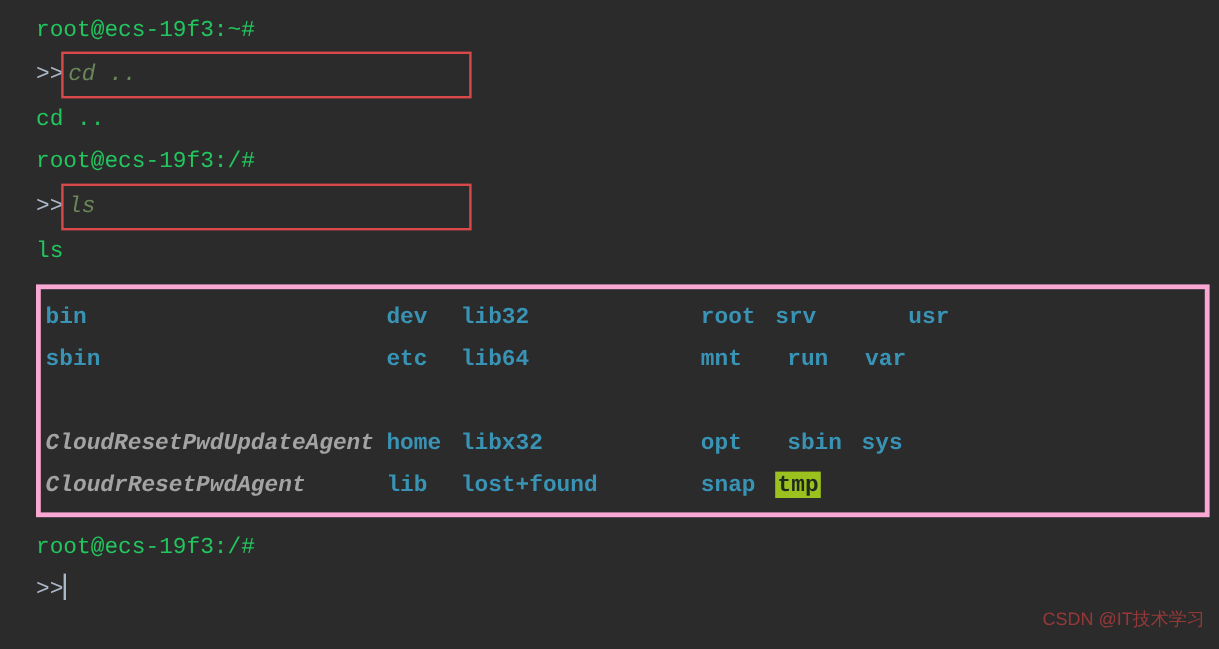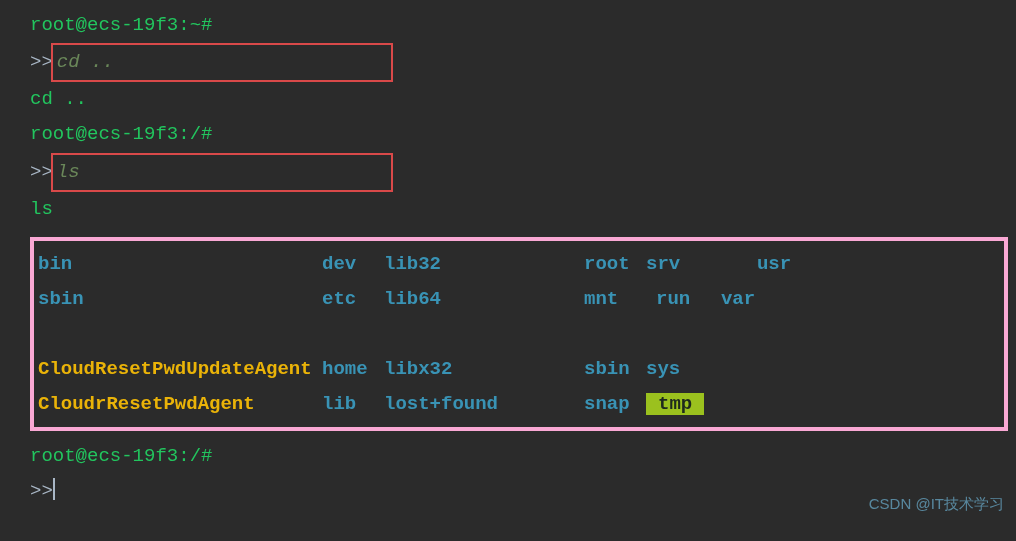--- a/index.html
+++ b/index.html
@@ -33,37 +33,37 @@
     }
     .ls-row { display: flex; }
     .col1 { width: 284px; }
     .col2 { width: 62px; }
     .col3 { width: 200px; }
     .col4 { width: 72px; }
     .col5 { width: 62px; }
     .col6 { width: 108px; }
     .col7 { width: 40px; text-align: center; }
     .dir-cyan { color: #3993b5; font-weight: bold; }
-    .dir-blue { color: #eab308; font-weight: bold; }
+    .dir-blue { color: #a3a3a3; font-weight: bold; font-style: italic; }
     .file-plain { color: #a9b7c6; }
-    .tmp-hl { background-color: #9bc11e; color: #1e2a1e; font-weight: bold; padding: 0 12px; }
+    .tmp-hl { background-color: #9bc11e; color: #1e2a1e; font-weight: bold; padding: 0 2px; }
     .cursor {
       display: inline-block;
       width: 2px;
       height: 22px;
       background: #a9b7c6;
       vertical-align: middle;
       margin-bottom: 3px;
     }
     .spacer { height: 8px; }
     .watermark {
       position: absolute;
       right: 12px;
-      bottom: 23px;
-      color: #7dd3fc;
+      bottom: 10px;
+      color: #ef4444;
       font-size: 15px;
       opacity: 0.55;
       font-family: sans-serif;
       margin-top: 46px;
     }
   </style>
 </head>
 <body>
 
 <div class="line"><span class="prompt-fg">root@ecs-19f3:~#</span></div>
@@ -95,20 +95,21 @@
     <span class="col3 dir-cyan">lib64</span>
     <span class="col4 dir-cyan">mnt</span>
     <span class="col5 dir-cyan">run</span>
     <span class="col7 dir-cyan">var</span>
   </div>
   <div class="ls-row">&nbsp;</div>
   <div class="ls-row">
     <span class="col1 dir-blue">CloudResetPwdUpdateAgent</span>
     <span class="col2 dir-cyan">home</span>
     <span class="col3 dir-cyan">libx32</span>
+    <span class="col4 dir-cyan">opt</span>
     <span class="col5 dir-cyan">sbin</span>
     <span class="col6 dir-cyan">sys</span>
     <span class="col7"></span>
   </div>
   <div class="ls-row">
     <span class="col1 dir-blue">CloudrResetPwdAgent</span>
     <span class="col2 dir-cyan">lib</span>
     <span class="col3 dir-cyan">lost+found</span>
     <span class="col5 dir-cyan">snap</span>
     <span class="col6"><span class="tmp-hl">tmp</span></span>

